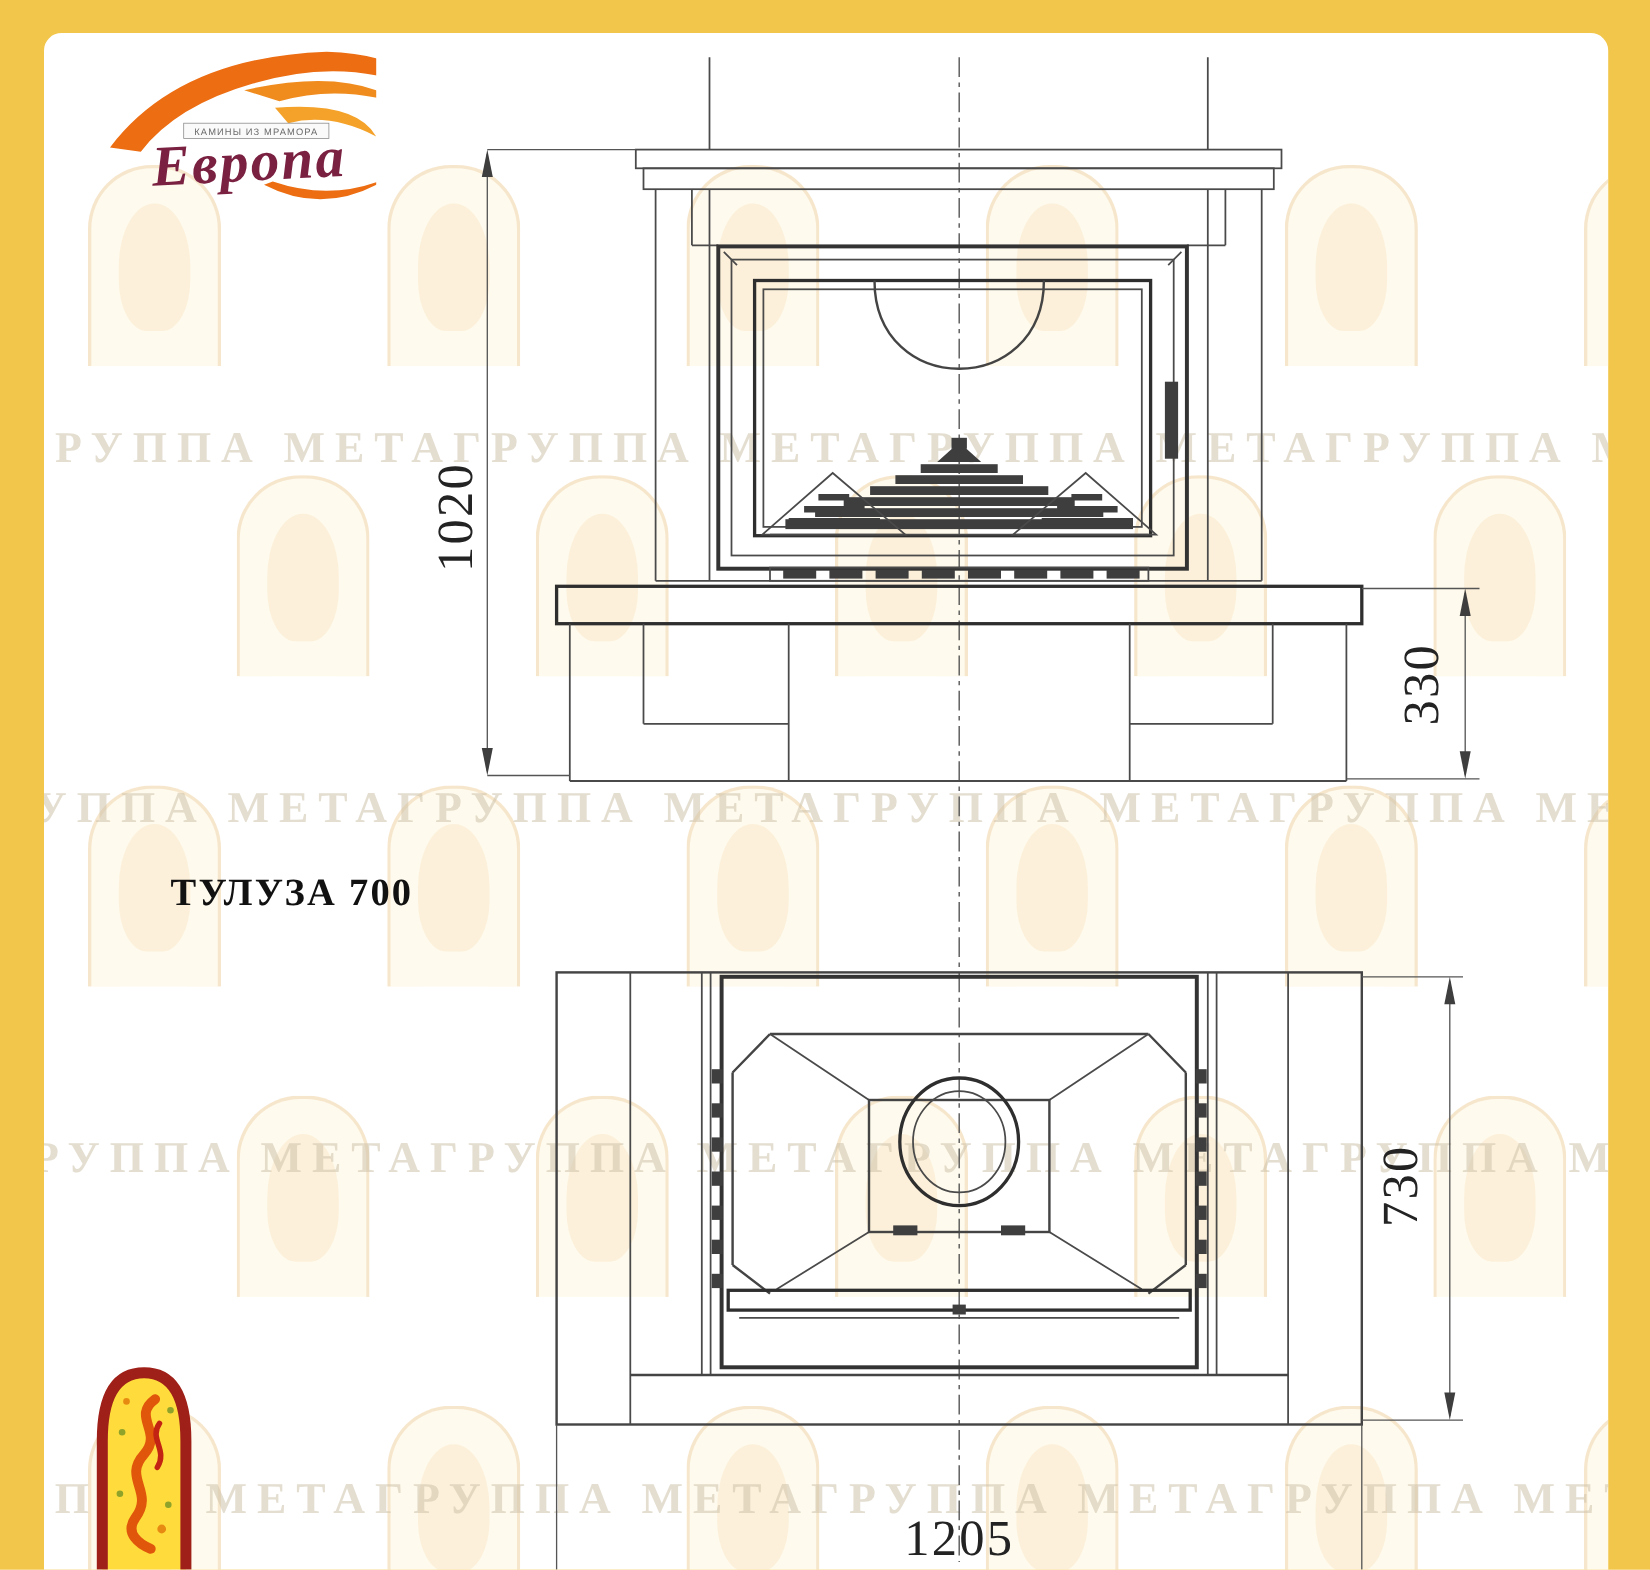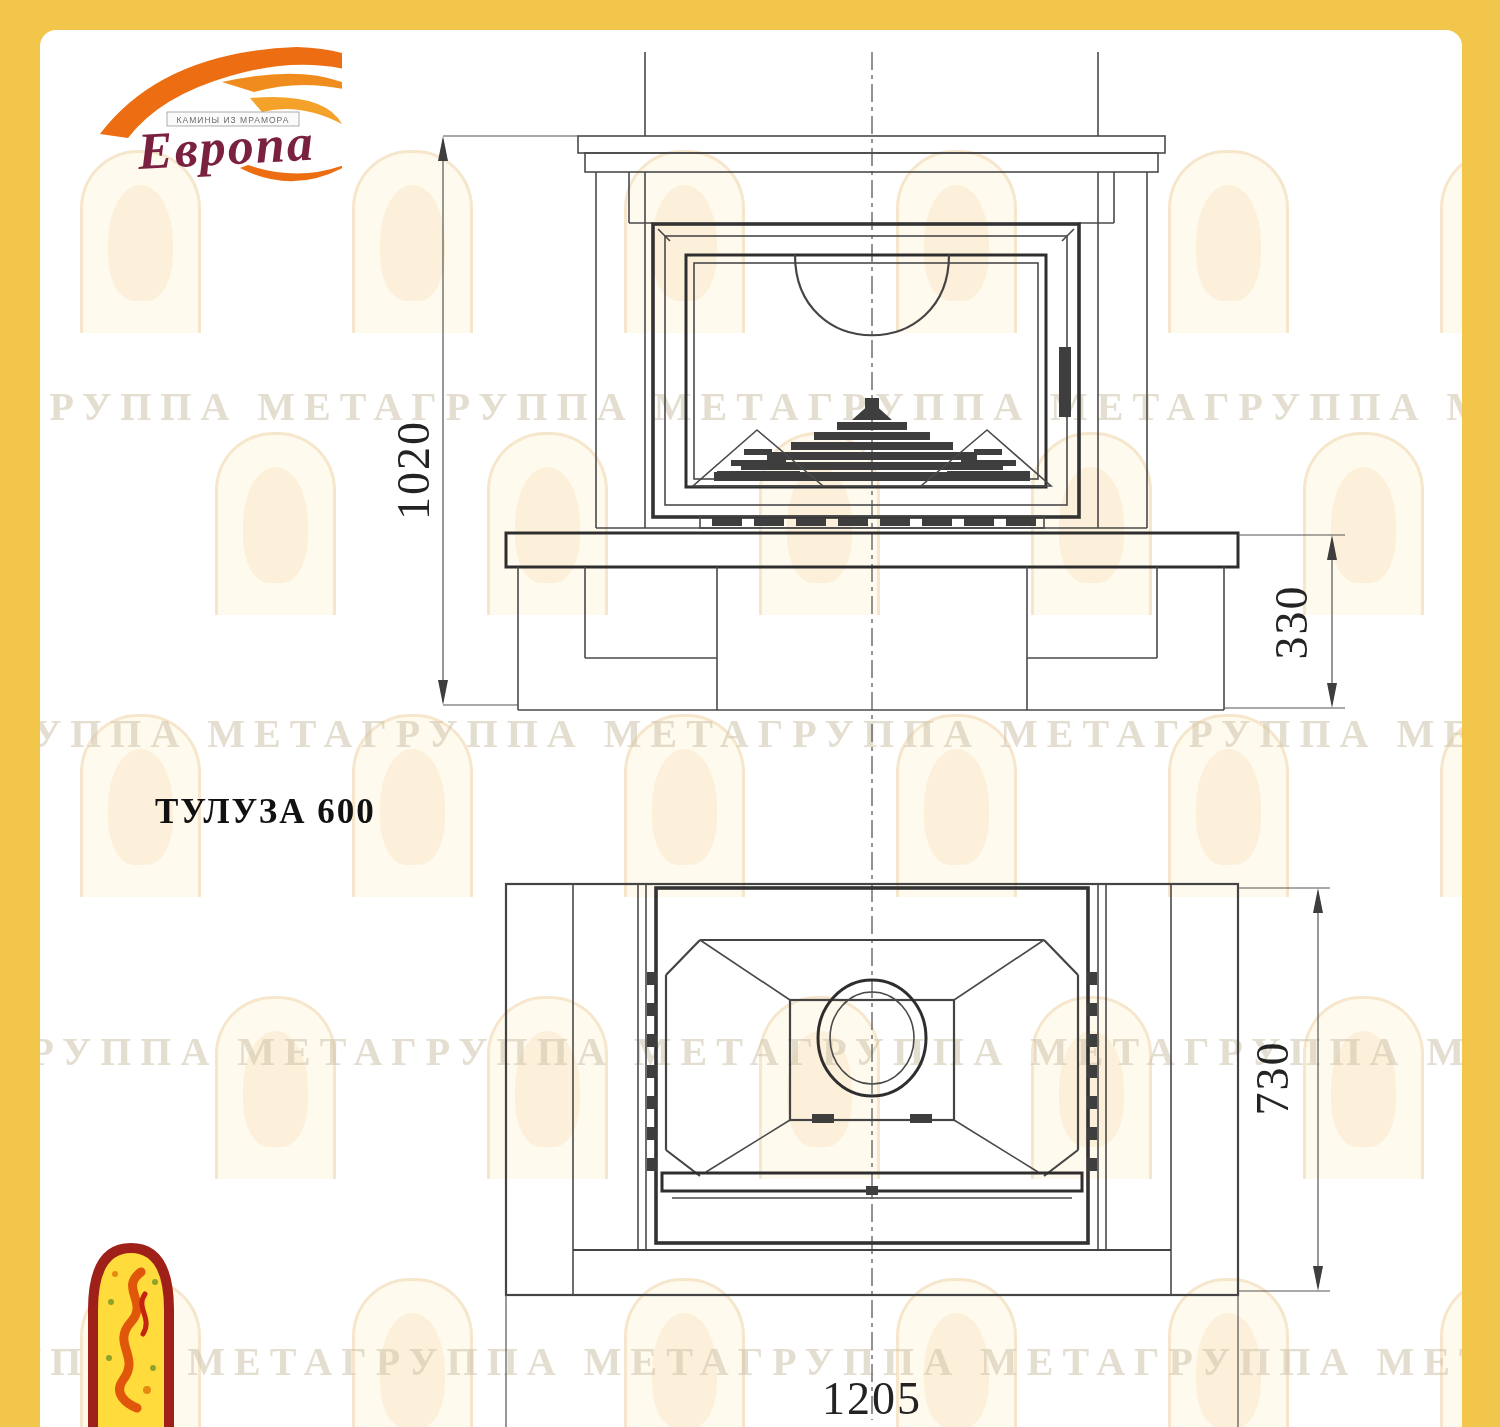--- a/index.html
+++ b/index.html
@@ -230,21 +230,21 @@
     <path d="M178,66 Q252,60 270,92 Q228,70 190,80 Z" fill="#F4A22A"></path>
     <path d="M168,136 Q226,166 284,128 Q232,152 176,133 Z" fill="#EC6D12"></path>
   </g>
   <text x="66" y="132" font-family="Liberation Serif, serif" font-style="italic" font-weight="bold" font-size="52" fill="#7A2040" letter-spacing="2" transform="rotate(-3 160 120)">Европа</text>
   <g>
     <rect x="95" y="80" width="132" height="14" fill="#fafafa" stroke="#8a8a8a" stroke-width="0.7"></rect>
     <text x="161" y="90.5" text-anchor="middle" font-family="Liberation Sans, sans-serif" font-size="8.5" fill="#6b6b6b" letter-spacing="1">КАМИНЫ ИЗ МРАМОРА</text>
   </g>
 </svg>
 
-<div class="title">ТУЛУЗА 600</div>
+<div class="title">ТУЛУЗА 700</div>
 
 <svg class="emblem" viewBox="0 0 96 189">
   <path d="M10,189 L10,72 Q10,10 48,10 Q86,10 86,72 L86,189" fill="#FFDC3C" stroke="#9E2018" stroke-width="10"></path>
   <g>
     <path d="M58,34 C36,50 66,64 48,84 C28,106 58,118 40,142 C30,156 44,166 54,170" fill="none" stroke="#E0570B" stroke-width="9" stroke-linecap="round"></path>
     <path d="M62,56 C52,70 70,80 60,96" fill="none" stroke="#C22312" stroke-width="5" stroke-linecap="round"></path>
     <circle cx="28" cy="64" r="3" fill="#8FA32A"></circle>
     <circle cx="72" cy="44" r="3" fill="#8FA32A"></circle>
     <circle cx="26" cy="120" r="3" fill="#8FA32A"></circle>
     <circle cx="70" cy="130" r="3" fill="#8FA32A"></circle>

